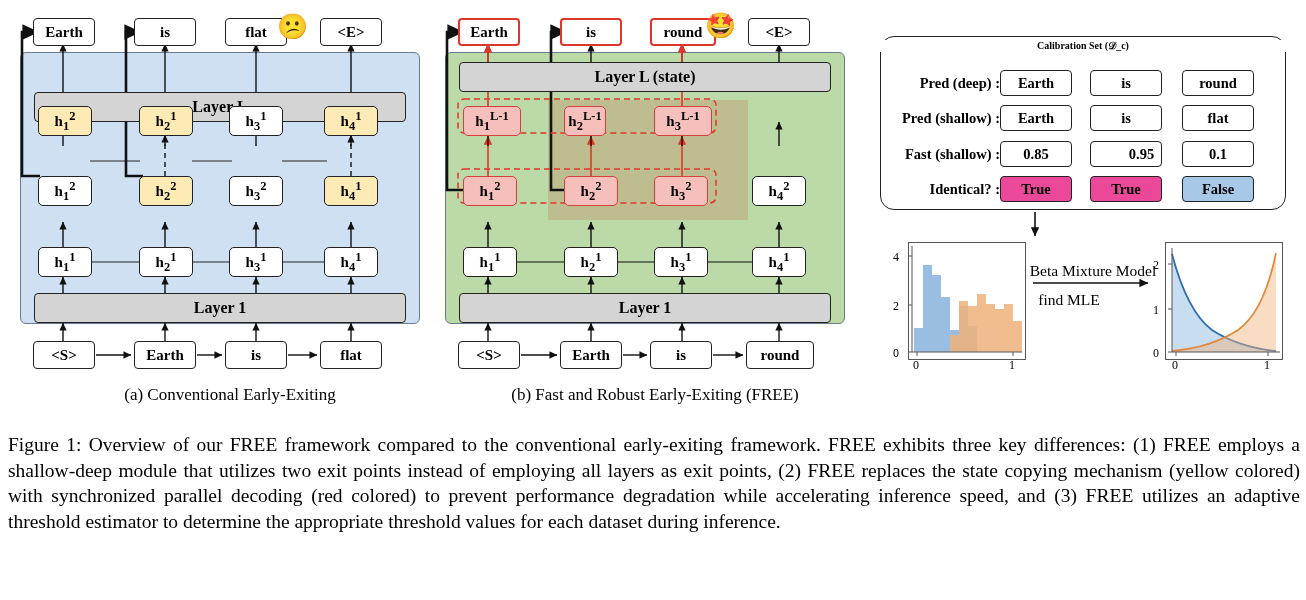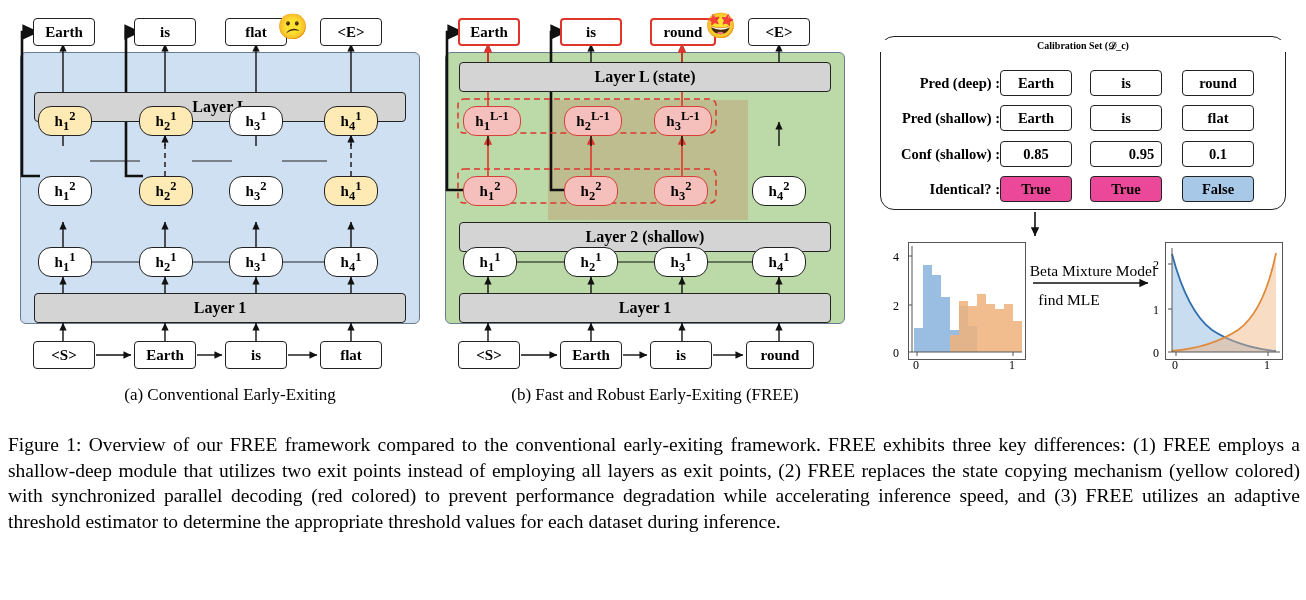--- a/index.html
+++ b/index.html
@@ -19,21 +19,21 @@
     box-sizing:border-box;
     border:1.5px solid #222;
     border-radius:4px;
     background:#fff;
     display:flex;align-items:center;justify-content:center;
     font-size:15px;
     font-family:"Liberation Serif", serif;
     white-space:nowrap;
   }
   .token{height:28px;font-weight:700;}
-  .hid{height:30px;font-weight:700;border-radius:13px;}
+  .hid{height:30px;font-weight:700;border-radius:5px;}
   .layer{
     height:30px;background:#d4d4d4;border:1.5px solid #222;border-radius:4px;
     font-weight:700;font-size:16px;
   }
   .panel{
     position:absolute;box-sizing:border-box;border:1.5px solid #6b7a8f;border-radius:6px;
   }
   .panelA{background:#cfe0f3;}
   .panelB{background:#bcd9a8;}
   .yellow{background:#fdeab4;}
@@ -303,43 +303,40 @@
     </div>
   <div class="emoji" style="left:705px;top:13px;"><span>🤩</span></div>
 
   <div class="box layer" style="left:459px;top:62px;width:372px;">
       <span>Layer L (state)</span>
     </div>
 
   <div class="box hid pinkbox" style="left:463px;top:106px;width:58px;">
       <span>h<sub>1</sub><sup>L-1</sup></span>
     </div>
-  <div class="box hid pinkbox" style="left:564px;top:106px;width:58px;">
+  <div class="box hid pinkbox" style="left:564px;top:106px;width:42px;">
       <span>h<sub>2</sub><sup>L-1</sup></span>
     </div>
   <div class="box hid pinkbox" style="left:654px;top:106px;width:58px;">
       <span>h<sub>3</sub><sup>L-1</sup></span>
     </div>
 
   <div class="box hid pinkbox" style="left:463px;top:176px;width:54px;">
       <span>h<sub>1</sub><sup>2</sup></span>
     </div>
   <div class="box hid pinkbox" style="left:564px;top:176px;width:54px;">
       <span>h<sub>2</sub><sup>2</sup></span>
     </div>
   <div class="box hid pinkbox" style="left:654px;top:176px;width:54px;">
       <span>h<sub>3</sub><sup>2</sup></span>
     </div>
   <div class="box hid white" style="left:752px;top:176px;width:54px;">
       <span>h<sub>4</sub><sup>2</sup></span>
     </div>
 
-  <div class="box layer" style="left:459px;top:222px;width:372px;">
-      <span>Layer 2 (shallow)</span>
-    </div>
 
   <div class="box hid white" style="left:463px;top:247px;width:54px;">
       <span>h<sub>1</sub><sup>1</sup></span>
     </div>
   <div class="box hid white" style="left:564px;top:247px;width:54px;">
       <span>h<sub>2</sub><sup>1</sup></span>
     </div>
   <div class="box hid white" style="left:654px;top:247px;width:54px;">
       <span>h<sub>3</sub><sup>1</sup></span>
     </div>
@@ -372,21 +369,21 @@
     </g>
   </svg>
 
   <div class="subcap" style="left:465px;top:385px;width:380px;text-align:center;"><span>(b) Fast and Robust Early-Exiting (FREE)</span></div>
 
   <div class="calib"></div>
   <div class="calib-title"><span>Calibration Set (𝒟_c)</span></div>
 
   <div class="rowlabel" style="left:890px;top:75px;width:110px;"><span>Pred (deep) :</span></div>
   <div class="rowlabel" style="left:890px;top:110px;width:110px;"><span>Pred (shallow) :</span></div>
-  <div class="rowlabel" style="left:890px;top:146px;width:110px;"><span>Conf (shallow) :</span></div>
+  <div class="rowlabel" style="left:890px;top:146px;width:110px;"><span>Fast (shallow) :</span></div>
   <div class="rowlabel" style="left:890px;top:181px;width:110px;"><span>Identical? :</span></div>
 
   <div class="cell redborder" style="left:1000px;top:70px;width:72px;">
       <span>Earth</span>
     </div>
   <div class="cell redborder" style="left:1090px;top:70px;width:72px;">
       <span>is</span>
     </div>
   <div class="cell" style="left:1182px;top:70px;width:72px;">
       <span>round</span>

